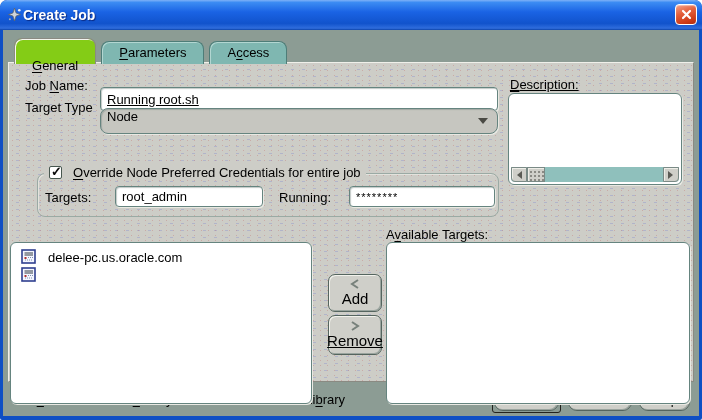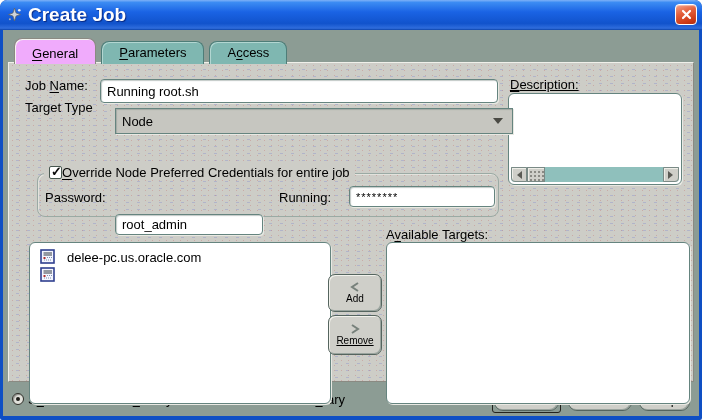--- a/index.html
+++ b/index.html
@@ -8,94 +8,94 @@
     position:relative;width:702px;height:420px;overflow:hidden;
     font-family:"Liberation Sans",sans-serif;font-size:13px;color:#000;
     background:#0e4fc4;border-radius:7px 7px 2px 2px;
   }
   
   .titlebar{
     position:absolute;left:0;top:0;width:702px;height:30px;
     background:linear-gradient(180deg,#7eb1f7 0%,#3c8cf3 8%,#1a63e4 40%,#1153cc 78%,#2f6ddc 94%,#0d43a8 100%);
     border-radius:7px 7px 0 0;display:flex;align-items:center;padding:0 6px;
   }
-  .title-text{color:#fff;font-weight:bold;font-size:19px;margin-left:5px;text-shadow:1px 1px 1px rgba(0,0,60,.55);}
+  .title-text{color:#fff;font-weight:bold;font-size:14px;text-shadow:1px 1px 1px rgba(0,0,60,.55);}
   .close-btn{
     position:absolute;right:5px;top:4px;width:22px;height:21px;border:1px solid #fff;border-radius:4px;
     background:linear-gradient(160deg,#f2a38c 0%,#e4603c 40%,#cc3915 80%,#b02e0e 100%);
     display:flex;align-items:center;justify-content:center;cursor:pointer;
     box-shadow:inset 0 1px 1px rgba(255,255,255,.45);
   }
   
   .body{
     position:absolute;left:3px;top:30px;width:696px;height:386px;
     background:#8c9c94;
   }
   
   .tabs{position:absolute;left:11px;top:8px;display:flex;align-items:flex-end;gap:5px;z-index:3;}
   .tab{
     height:23px;padding:3px 17px 0 17px;border-radius:8px 8px 0 0;cursor:pointer;white-space:nowrap;
     background:#7fb7b1;border:1px solid #4e7d78;border-bottom:none;
     box-shadow:inset 1px 1px 0 #b2d6d1;
   }
   .tab.active{
-    height:26px;padding-top:7px;background:#f0abfc;border-color:#8a8a82;
+    height:26px;padding-top:19px;background:#84cc16;border-color:#8a8a82;
     box-shadow:inset 1px 1px 0 #f5f5f0;position:relative;z-index:4;text-align:right;
   }
   u{text-decoration:underline;text-underline-offset:2px;}
   
   .panel{
     position:absolute;left:5px;top:32px;width:686px;height:320px;z-index:2;
     background:
       radial-gradient(rgba(195,125,125,.45) 14%,transparent 15%) 0 0/7px 5px,
       radial-gradient(rgba(125,135,205,.35) 14%,transparent 15%) 3px 3px/11px 7px,
       #cdcdc7;
     border:1px solid #8a8a82;border-top-color:#f0f0ea;border-left-color:#f0f0ea;
   }
   .lbl{position:absolute;white-space:nowrap;}
   
   .tfield{
     position:absolute;background:#fff;border:1px solid #65847f;border-radius:4px;
     box-shadow:1px 1px 0 #e9e9e3, inset 1px 1px 1px rgba(80,100,95,.35);
     font-family:"Liberation Sans",sans-serif;font-size:13px;padding:2px 6px;color:#000;outline:none;
   }
   .dropdown{
-    position:absolute;background:#c6c6c0;border:1px solid #65847f;border-radius:0;
+    position:absolute;background:#c6c6c0;border:1px solid #65847f;border-radius:8px;
     box-shadow:1px 1px 0 #e9e9e3, inset 1px 1px 1px rgba(80,100,95,.3);
-    display:flex;align-items:center;padding:0 6px;cursor:pointer;margin-left:15px;
+    display:flex;padding:0 6px;cursor:pointer;
   }
   .dd-arrow{position:absolute;right:9px;top:9px;width:0;height:0;
     border:5px solid transparent;border-top:6px solid #4a4a44;}
   
   .credgroup{
     position:absolute;border:1px solid #9aaaa4;border-radius:8px;
     box-shadow:inset 1px 1px 0 #e3e3dd;
   }
   .legend{
     position:absolute;top:-9px;left:6px;background:#cdcdc7;padding:0 5px;
-    display:flex;align-items:center;gap:0;white-space:nowrap;
+    display:flex;align-items:center;gap:11px;white-space:nowrap;
   }
   .checkbox{
     width:13px;height:13px;background:#fff;border:1px solid #47574f;border-radius:2px;
     position:relative;cursor:pointer;flex:0 0 auto;
   }
   .checkbox.checked::after{
     content:"✓";position:absolute;left:1px;top:-3px;font-size:13px;font-weight:bold;color:#0a0a0a;
   }
   
   .listbox{
     position:absolute;background:#fff;border:1px solid #65847f;border-radius:6px;
     box-shadow:1px 1px 0 #e9e9e3;padding:5px 2px;overflow:hidden;
   }
   .list-item{display:flex;align-items:center;gap:11px;padding:1px 8px;cursor:default;}
   
   .shufflebtn{
     position:absolute;background:#cfcfc9;border:1px solid #55655f;border-radius:7px;cursor:pointer;
     box-shadow:inset 1px 1px 0 #f2f2ec, inset -1px -1px 0 #9aa49e;
-    display:flex;flex-direction:column;align-items:center;justify-content:center;gap:1px;font-size:10px;
+    display:flex;flex-direction:column;align-items:center;justify-content:center;gap:1px;font-size:15px;
   }
   
   .descbox{
     position:absolute;background:#fff;border:1px solid #65847f;border-radius:6px;
     box-shadow:1px 1px 0 #e9e9e3;overflow:hidden;
   }
   .desc-text{position:absolute;left:3px;top:2px;right:3px;bottom:18px;font-size:13px;}
   .hscroll{position:absolute;left:2px;right:2px;bottom:2px;height:15px;background:#8fc0bc;
     border-radius:0 0 4px 4px;display:flex;align-items:stretch;}
   .sb-btn{width:16px;background:#cfcfc9;border:1px solid #7a8a86;display:flex;align-items:center;justify-content:center;cursor:pointer;
@@ -157,21 +157,21 @@
 
     <div class="tabs">
       <div class="tab active"><u>G</u>eneral</div>
       <div class="tab"><u>P</u>arameters</div>
       <div class="tab">A<u>c</u>cess</div>
     </div>
 
     <div class="panel">
 
       <span class="lbl" style="left:16px;top:15px;">Job <u>N</u>ame:</span>
-      <input class="tfield" style="left: 91px; top: 16px; width: 398px; height: 24px;" value="Running root.sh">
+      <input class="tfield" style="left: 91px; top: 24px; width: 398px; height: 24px; text-decoration: underline;" value="Running root.sh">
 
       <span class="lbl" style="left:501px;top:14px;text-decoration:underline;"><u>D</u>escription:</span>
       <div class="descbox" style="left:499px;top:30px;width:174px;height:92px;">
         <div class="desc-text"></div>
         <div class="hscroll">
           <div class="sb-btn left">
               <span class="tri-l"></span>
             </div>
           <div class="sb-thumb"></div>
           <div class="sb-btn right">
@@ -184,27 +184,27 @@
       <div class="dropdown" style="left:91px;top:45px;width:398px;height:26px;">
         <span>Node</span>
         <span class="dd-arrow"></span>
       </div>
 
       <div class="credgroup" style="left:28px;top:110px;width:462px;height:44px;">
         <div class="legend">
           <span class="checkbox checked"></span>
           <span><u>O</u>verride Node Preferred Credentials for entire job</span>
         </div>
-        <span class="lbl" style="left:7px;top:16px;">Password:</span>
-        <input class="tfield" style="left: 77px; top: 12px; width: 148px; height: 21px; margin-top: 28px;" value="root_admin">
+        <span class="lbl" style="left:7px;top:16px;">Targets:</span>
+        <input class="tfield" style="left: 77px; top: 12px; width: 148px; height: 21px;" value="root_admin">
         <span class="lbl" style="left:241px;top:16px;">Running:</span>
         <input class="tfield" style="left: 311px; top: 12px; width: 146px; height: 21px; font-size: 11px; letter-spacing: 1px;" value="********">
       </div>
 
-      <div class="listbox" style="left:20px;top:179px;width:302px;height:162px;">
+      <div class="listbox" style="left:1px;top:179px;width:302px;height:162px;">
         <div class="list-item">
           <span style="display:inline-flex;">
             <svg width="16" height="16" viewBox="0 0 16 16">
               <rect x="1" y="1" width="13" height="13" fill="#f4f6ff" stroke="#2f3f8f" stroke-width="1.6"></rect>
               <rect x="3.5" y="3.5" width="8.5" height="1" fill="#333a44"></rect>
               <rect x="3.5" y="5.5" width="8.5" height="1" fill="#333a44"></rect>
               <rect x="3.5" y="8" width="2" height="2" fill="#b03030"></rect>
               <g fill="#7f8fb0">
                 <rect x="7" y="8" width="1" height="1"></rect>
                   <rect x="9" y="8" width="1" height="1"></rect>

